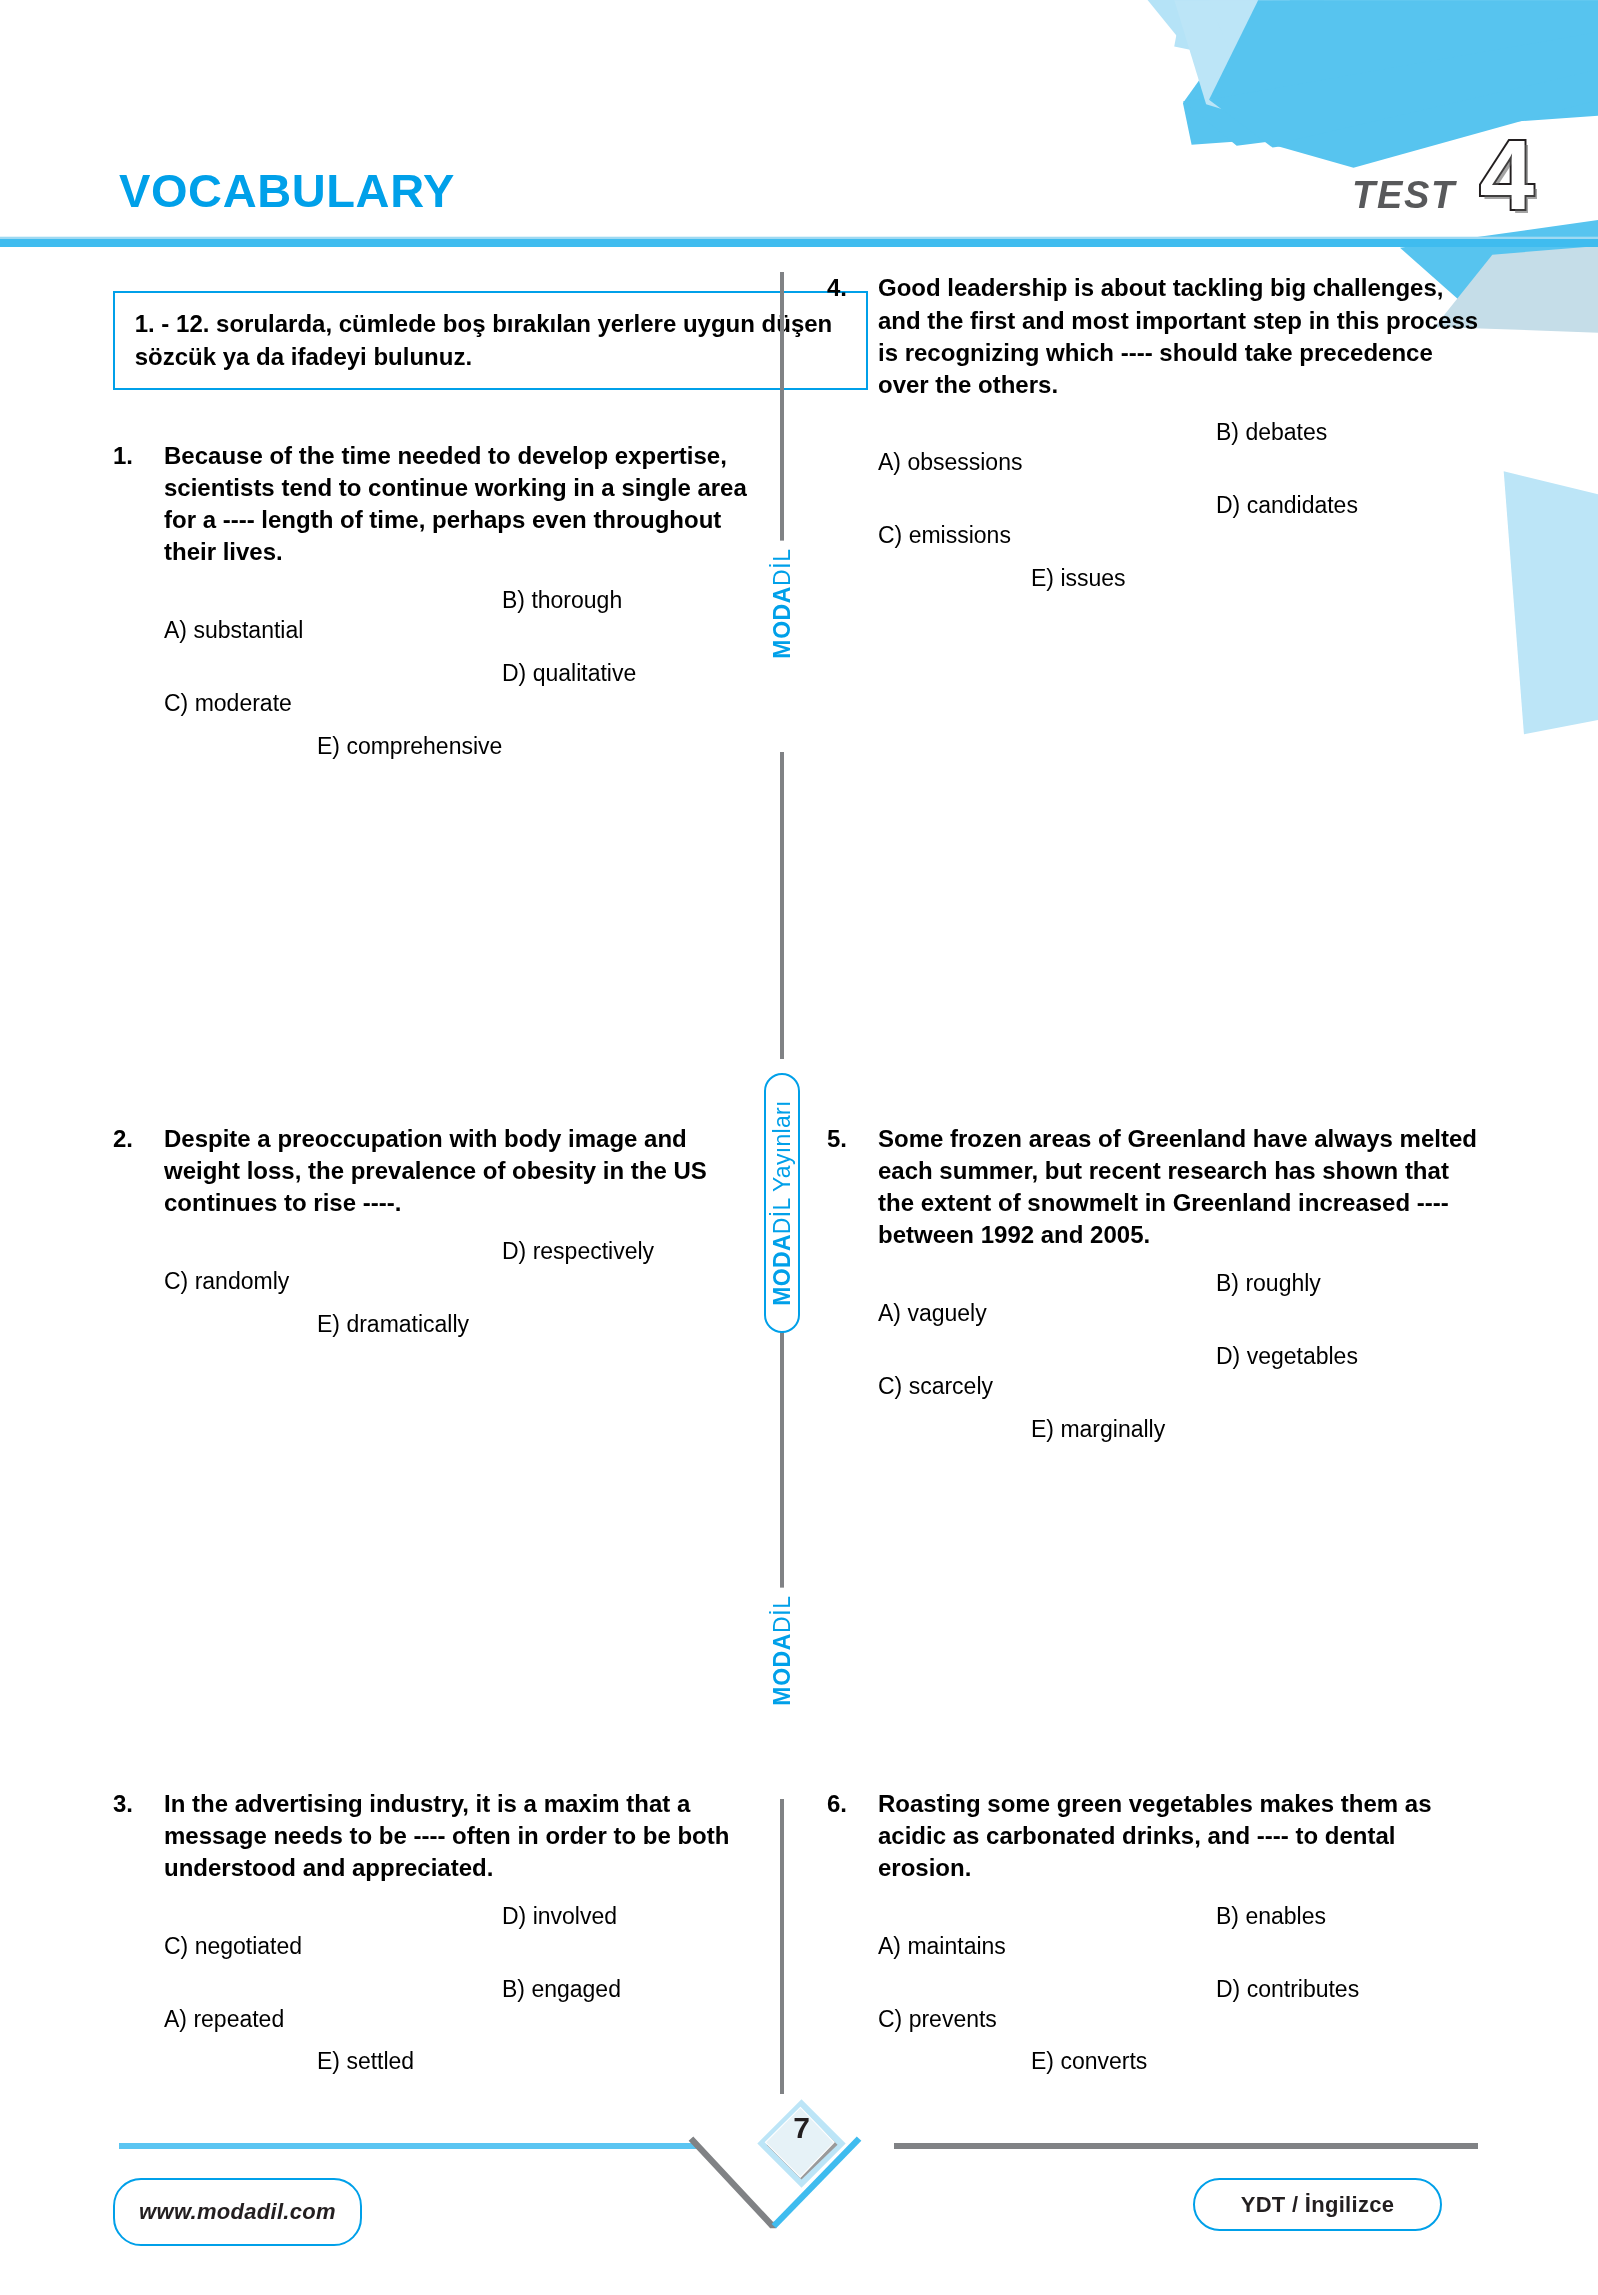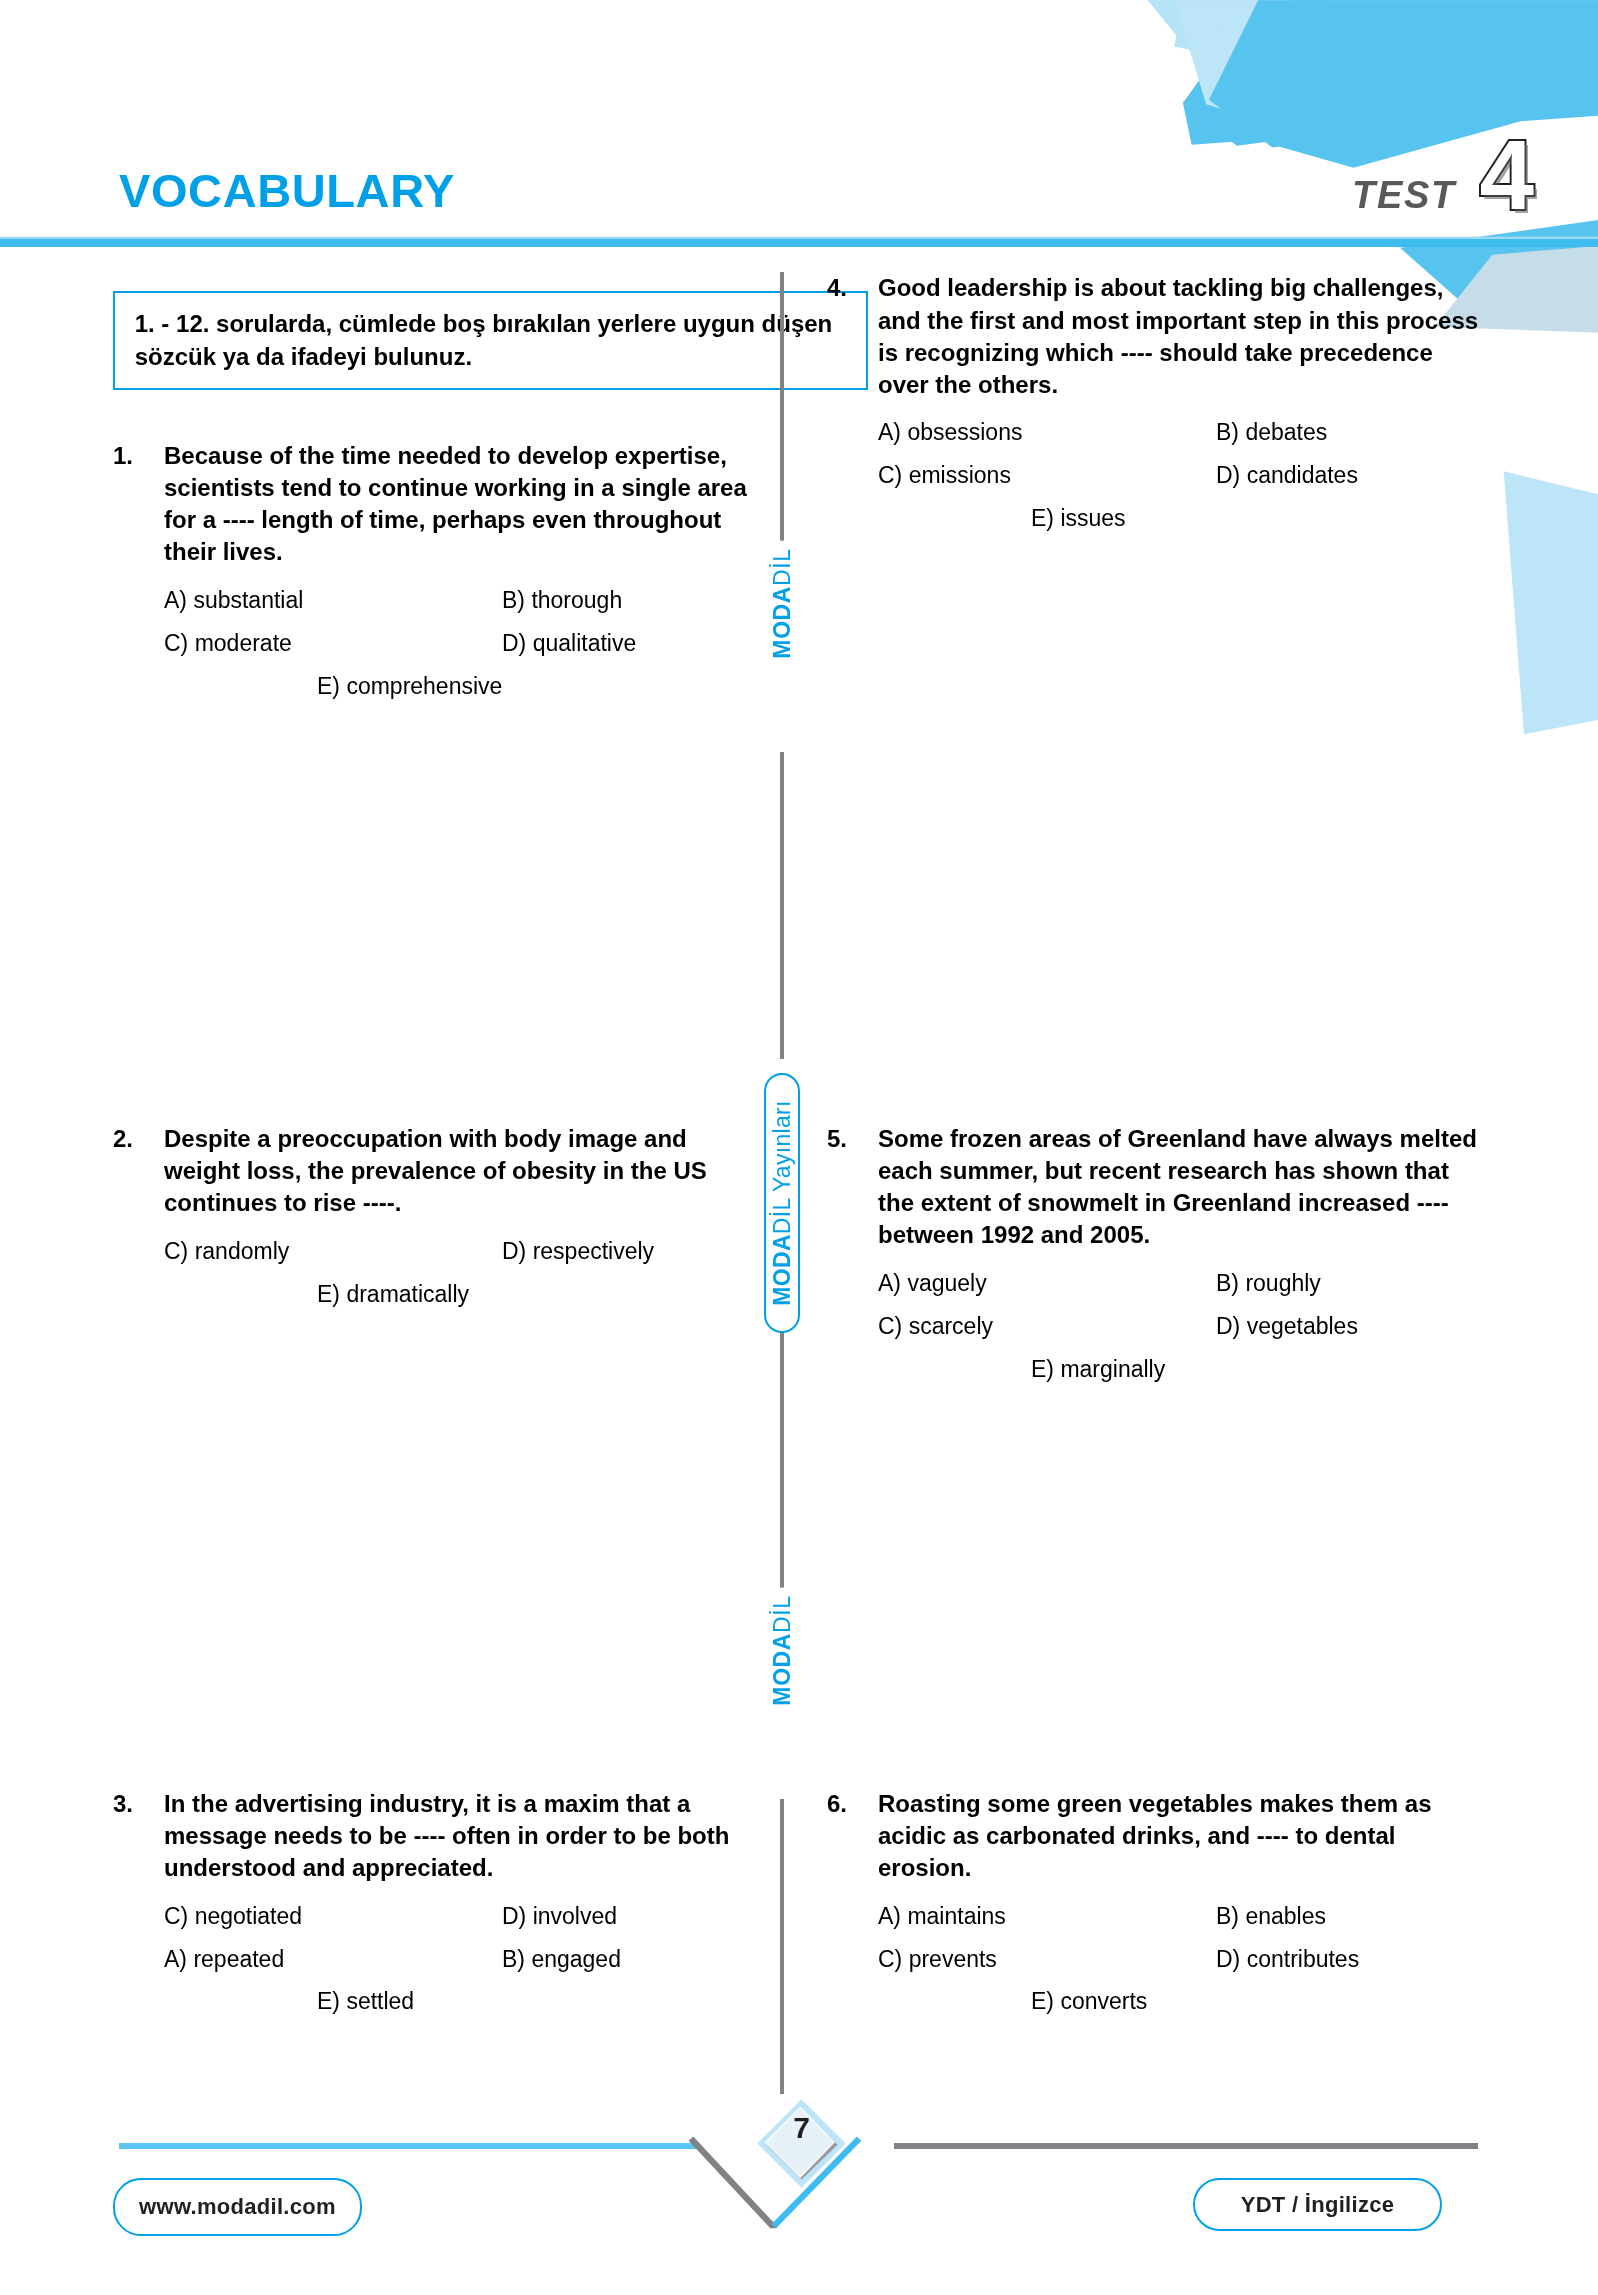--- a/index.html
+++ b/index.html
@@ -145,21 +145,21 @@
   .opt-row {
     display: flex;
     margin-bottom: 14px;
   }
   .opt {
     font-size: 23px;
     color: #000;
     line-height: 1.25;
     font-weight: normal;
   }
-  .opt-a, .opt-c { flex: 0 0 338px; }
+  .opt-a, .opt-c { flex: 0 0 338px; margin-top: 30px; }
   .opt-b, .opt-d { flex: 1 1 auto; }
   .opt-row-e {
     display: flex;
     justify-content: flex-start;
     padding-left: 153px;
     margin-bottom: 0;
   }
 
   
   #divider {
@@ -279,21 +279,22 @@
     justify-content: center;
     font-size: 22px;
     font-weight: bold;
     color: #231F20;
     letter-spacing: 0.3px;
   }
   #site-pill {
     left: 113px;
     top: 2178px;
     width: 249px;
-    height: 58px;
+    height: 68px;
+    font-style: italic;
   }
   #exam-pill {
     left: 1193px;
     top: 2178px;
     width: 249px;
     height: 53px;
   }
 </style>
 </head>
 <body>

